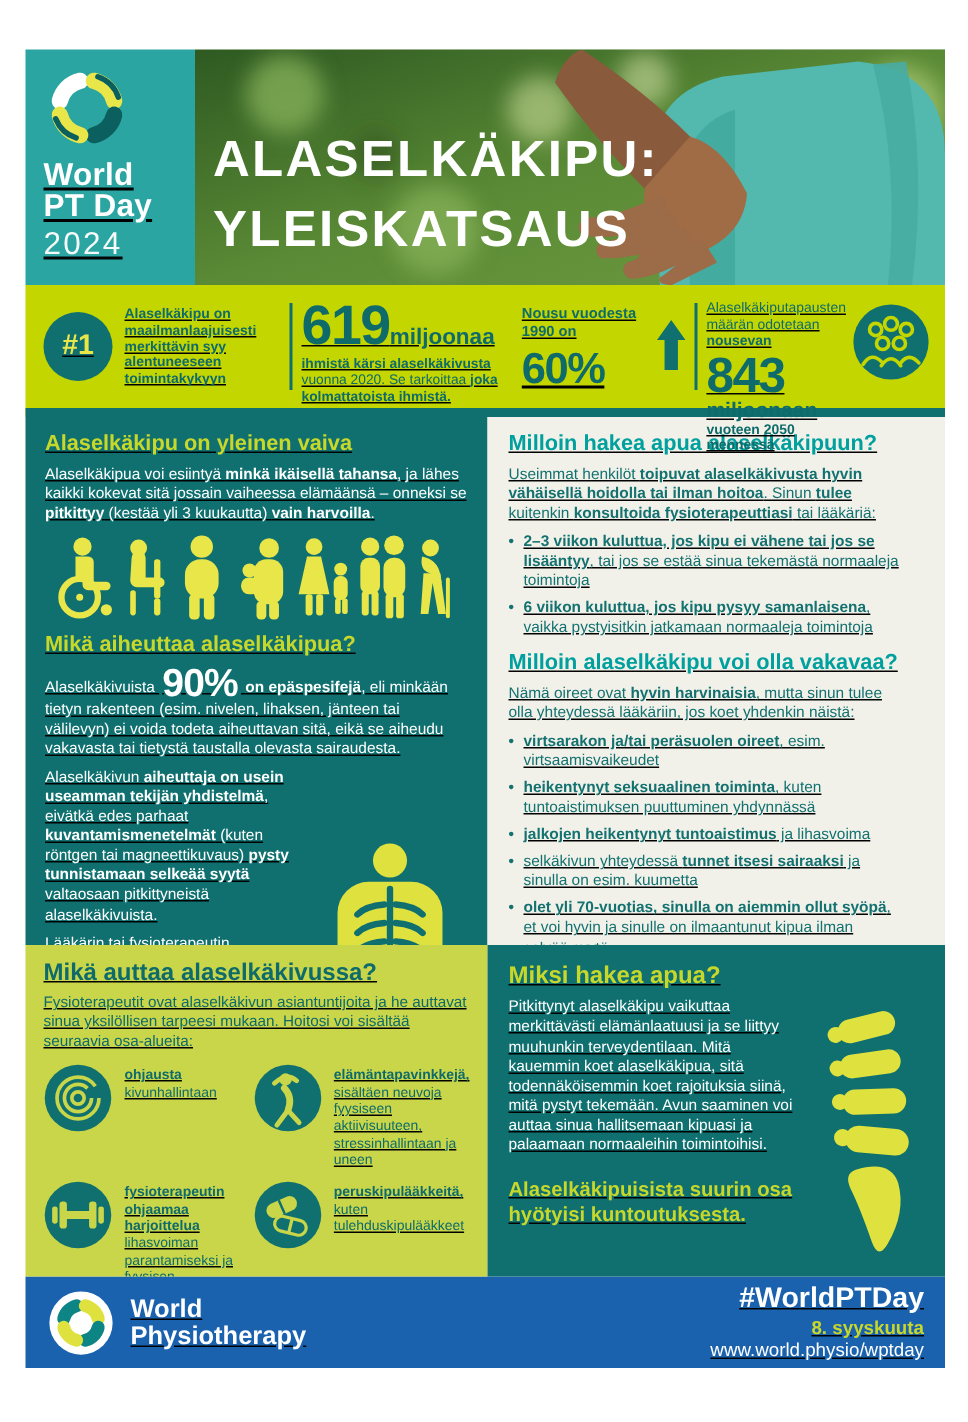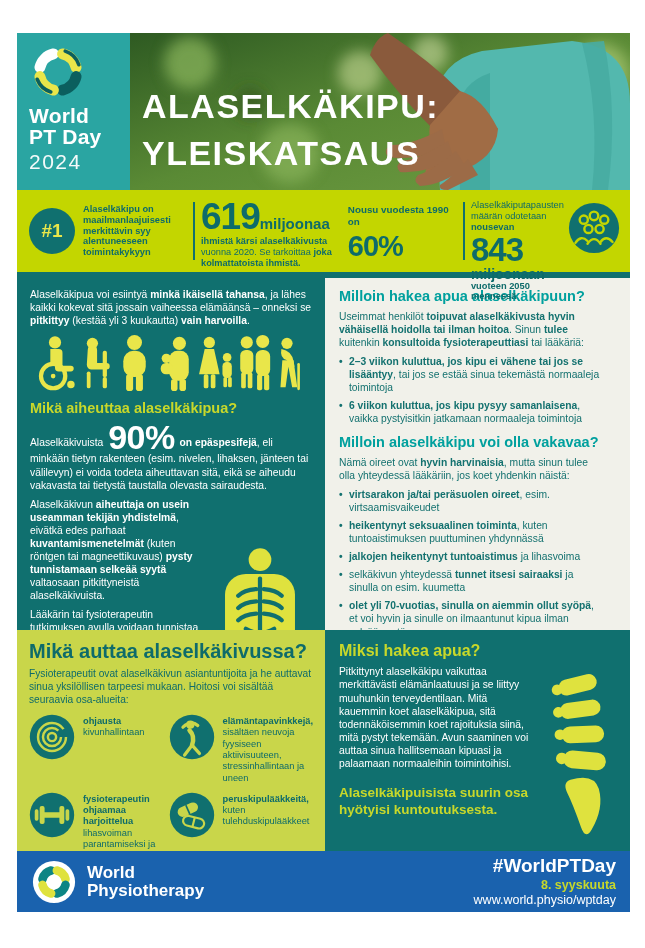--- a/index.html
+++ b/index.html
@@ -1,73 +1,73 @@
 <!DOCTYPE html>
 <html><head>
 <meta charset="utf-8">
 <style>
   html,body{margin:0;padding:0;background:#ffffff;}
   *{box-sizing:border-box;}
   body{font-family:"Liberation Sans", sans-serif;}
   .page{position:relative;width:645px;height:948px;background:#ffffff;overflow:hidden;}
-  .poster{position:absolute;left:17px;top:33px;width:613px;}
+  .poster{position:absolute;left:17px;top:33px;width:613px;text-decoration:underline;}
 
   
   .hd{display:flex;height:157px;}
   .logo-box{width:113px;background:#2aa5a2;padding:10px 8px 8px 12px;color:#fff;}
   .logo-box .lw{font-size:21px;font-weight:700;line-height:1.02;letter-spacing:.2px;}
   .logo-box .ly{font-size:21px;font-weight:300;letter-spacing:1.5px;margin-top:2px;opacity:.95;}
   .photo{flex:1;position:relative;overflow:hidden;background:#4c7a33;}
   .photo svg{position:absolute;inset:0;}
   .hd-title{position:absolute;left:12px;top:50px;color:#fff;font-weight:700;font-size:34px;letter-spacing:1.5px;line-height:1.38;}
 
   
   .band{display:flex;align-items:stretch;height:88px;background:#c3d600;border-bottom:6px solid #10706f;color:#0e6b6a;padding:8px 10px 8px 12px;}
   .band .vdiv{width:2px;background:#10706f;margin:4px 6px;}
   .cell1{width:168px;display:flex;gap:8px;align-items:center;}
   .badge{width:46px;height:46px;min-width:46px;border-radius:50%;background:#10706f;color:#e9e64a;font-weight:700;font-size:19px;display:flex;align-items:center;justify-content:center;}
   .cell1 p{margin:0;font-size:9.3px;line-height:1.18;font-weight:600;}
   .cell2{width:156px;padding-top:2px;}
   .bignum{font-size:37px;font-weight:700;line-height:.9;letter-spacing:-1px;}
   .bigunit{font-size:15px;font-weight:700;}
   .cell2 p{margin:3px 0 0;font-size:9.2px;line-height:1.2;}
-  .cell3{width:116px;display:flex;gap:6px;align-items:flex-start;padding-top:6px;flex-direction:column;}
+  .cell3{width:116px;display:flex;gap:6px;align-items:flex-start;padding-top:6px;}
   .cell3 .txt{font-size:9.8px;font-weight:700;line-height:1.2;}
   .cell3 .pct{font-size:29px;font-weight:700;letter-spacing:-1px;margin-top:2px;}
   .cell4{flex:1;position:relative;padding-right:56px;padding-top:2px;}
   .cell4 .lead{margin:0;font-size:9.3px;line-height:1.2;}
   .cell4 .num-row{line-height:.95;margin-top:1px;}
   .cell4 .n{font-size:33px;font-weight:700;letter-spacing:-1px;}
   .cell4 .u{font-size:14px;font-weight:700;}
   .cell4 .tail{margin:0;font-size:9.3px;font-weight:700;}
   .cell4 .grp{position:absolute;right:0;top:4px;}
 
   
   .cols{display:flex;height:352px;}
   .col-left{width:308px;background:#10706f;color:#fff;padding:10px 13px;overflow:hidden;}
   .col-right{width:305px;background:#f1f1ea;color:#13716f;padding:10px 30px 10px 14px;overflow:hidden;}
   h2{margin:0 0 5px;font-size:14.5px;line-height:1.15;}
   .col-left h2{color:#c8d82a;}
   .col-right h2{color:#00a09e;margin-top:9px;}
   .col-right h2:first-child{margin-top:0;}
   p.body{margin:0 0 6px;font-size:10.3px;line-height:1.27;}
   .b{font-weight:700;}
-  .huge{font-weight:700;font-size:34px;line-height:.9;vertical-align:-3px;letter-spacing:-.5px;padding:0 2px;}
+  .huge{font-weight:700;font-size:26px;line-height:.9;vertical-align:-3px;letter-spacing:-.5px;padding:0 2px;}
   .people{display:block;width:282px;height:58px;margin:7px 0 8px;}
   .wraprow{display:flex;gap:1px;}
   .wraprow .txts{flex:1;}
   .skel{width:104px;min-width:104px;margin-top:4px;}
   ul.blt{margin:2px 0 6px;padding:0;list-style:none;}
   ul.blt li{position:relative;padding-left:10px;margin:0 0 5px;font-size:10.3px;line-height:1.27;}
   ul.blt li::before{content:"•";position:absolute;left:0;top:0;font-weight:700;color:#13716f;}
 
   
   .boxes{display:flex;height:221px;}
   .box-help{width:308px;background:#c9d64a;color:#0e6b6a;padding:10px 12px;overflow:hidden;}
-  .box-help h2{color:#0e6b6a;font-size:20px;}
+  .box-help h2{color:#0e6b6a;font-size:16px;}
   .box-help p.body{font-size:10.2px;margin-bottom:7px;}
   .hgrid{display:grid;grid-template-columns:1fr 1fr;gap:8px 10px;}
   .hitem{display:flex;gap:8px;align-items:flex-start;}
   .hitem svg{width:46px;height:46px;min-width:46px;}
   .hitem .t{font-size:9.3px;line-height:1.22;padding-top:2px;}
   .box-why{width:305px;background:#10706f;color:#fff;padding:12px 13px 10px 14px;position:relative;overflow:hidden;}
   .box-why h2{color:#c8d82a;font-size:16px;}
   .box-why p.body{width:196px;font-size:10.3px;}
   .statement{width:205px;margin-top:14px;color:#c8d82a;font-weight:700;font-size:13.5px;line-height:1.3;}
   .spine{position:absolute;right:12px;top:42px;width:72px;height:168px;}
@@ -183,20 +183,21 @@
               <path d="M-7 17 q7 -10 14 0"></path>
               <path d="M7 15 q6 -8 13 0"></path>
           </g>
         </svg>
       </div>
     </section>
 
     <main class="cols">
 
       <section class="col-left">
+        <h2>Alaselkäkipu on yleinen vaiva</h2>
         <p class="body">Alaselkäkipua voi esiintyä <span class="b">minkä ikäisellä tahansa</span>, ja lähes kaikki kokevat sitä jossain vaiheessa elämäänsä – onneksi se <span class="b">pitkittyy</span> (kestää yli 3 kuukautta) <span class="b">vain harvoilla</span>.</p>
 
         <svg class="people" viewBox="0 0 290 62">
           <g fill="#e9e64a">
             <g>
               <circle cx="21" cy="9" r="6.5"></circle>
               <path d="M16 16 h9 a4 4 0 0 1 4 4 v14 h9 a3 3 0 0 1 0 6 h-13 a4 4 0 0 1 -4 -4 v-4 h-5 z"></path>
               <circle cx="19" cy="45" r="13" fill="none" stroke="#e9e64a" stroke-width="4.5"></circle>
               <circle cx="19" cy="45" r="2.5"></circle>
                 <circle cx="38" cy="54" r="4"></circle>

